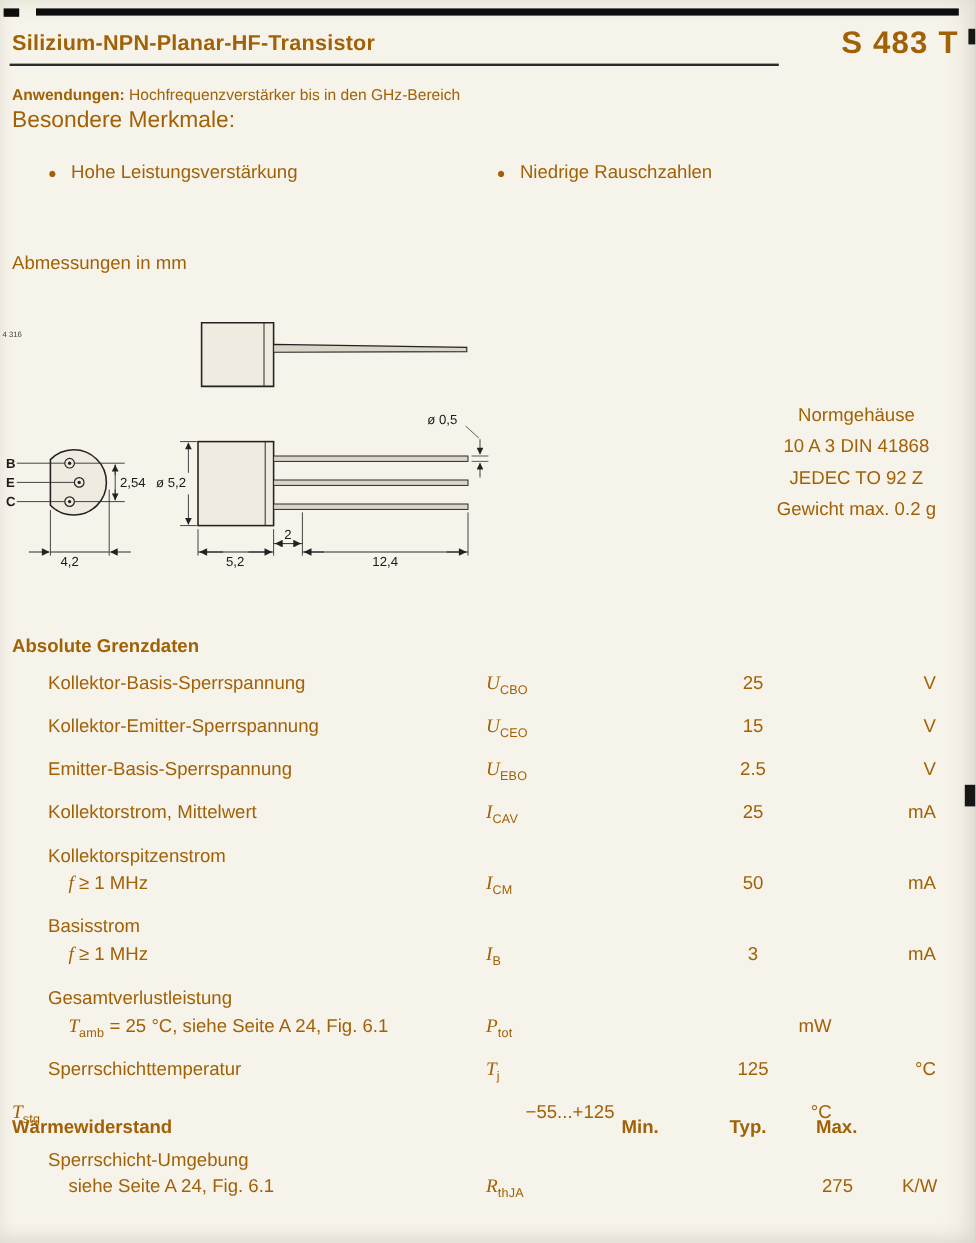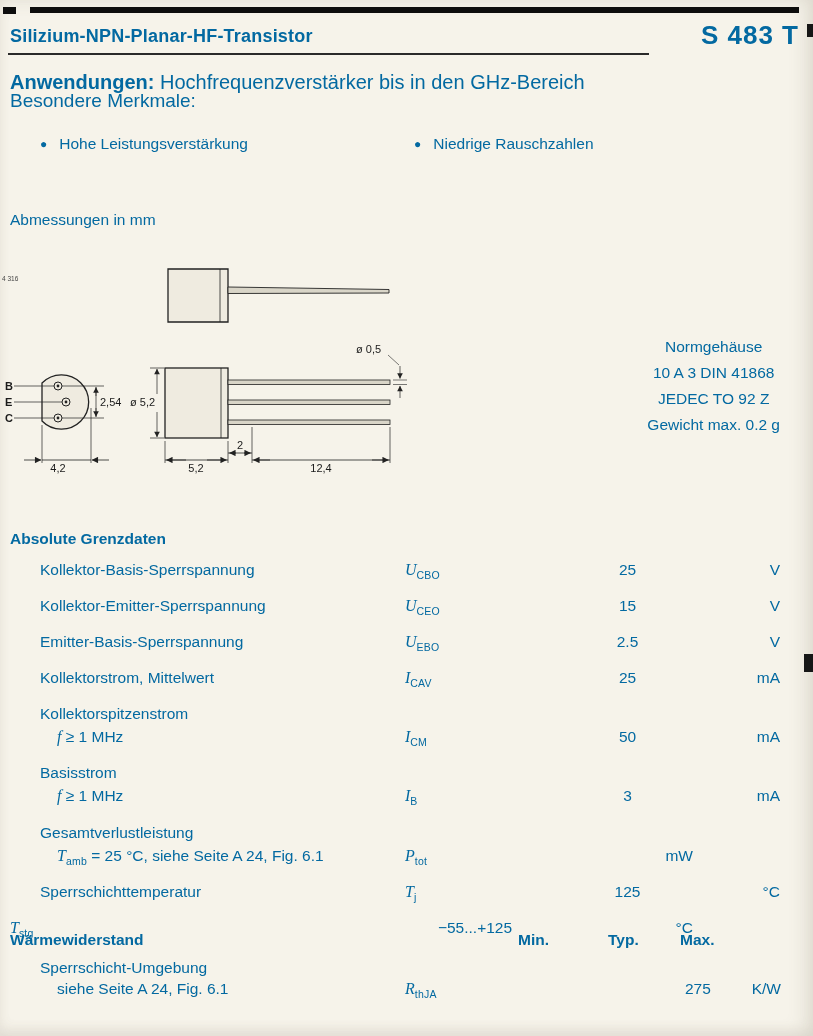--- a/index.html
+++ b/index.html
@@ -1,28 +1,28 @@
 <!DOCTYPE html>
 <html><head>
 <meta charset="utf-8">
 <style>
   *{box-sizing:border-box}
   html,body{margin:0;padding:0;background:#d8d4ca;font-family:"Liberation Sans",sans-serif}
-  .page{position:relative;width:813px;height:1036px;margin:0 auto;background:#f6f3ea;color:#0369a1;
+  .page{position:relative;width:813px;height:1036px;margin:0 auto;background:#f6f3ea;color:#a16207;
         overflow:hidden;box-shadow:inset -8px 0 18px rgba(115,105,85,.14), inset 0 -6px 12px rgba(115,105,85,.08)}
   .abs{position:absolute}
   .topbar{top:7px;left:30px;right:14px;height:6px;background:#0d0d0d}
   .topnotch{top:7px;left:3px;width:13px;height:7px;background:#0d0d0d}
   .edge-tab-top{top:24px;right:0;width:6px;height:13px;background:#161616}
   .edge-tab-mid{top:654px;right:0;width:9px;height:18px;background:#161616}
   .header{top:22px;left:10px;right:14px;display:flex;justify-content:space-between;align-items:flex-start}
   .doc-title{font-size:18px;font-weight:bold;letter-spacing:.2px;padding-top:4px}
   .part-number{font-size:26px;font-weight:bold;letter-spacing:1px;line-height:1}
   .title-rule{top:53px;left:8px;width:641px;height:1.5px;background:#2a2a2a}
-  .applications{top:71px;left:10px;font-size:20px}
+  .applications{top:71px;left:10px;font-size:13px}
   .label-bold{font-weight:bold}
   .features-label{top:90px;left:10px;font-size:19px;font-weight:normal}
   .features{top:135px;left:40px;display:flex;font-size:15.5px}
   .feature-item{display:flex;align-items:center;white-space:nowrap}
   .feature-item:first-child{width:374px}
   .bullet{font-size:12px;margin-right:12px;line-height:1}
   .dim-label{top:211px;left:10px;font-size:15.5px;font-weight:normal}
   .drawing{top:245px;left:0}
   .package-info{top:334px;right:33px;text-align:center;font-size:15.5px;line-height:26px}
   .section-title{font-size:15.5px;font-weight:bold}

